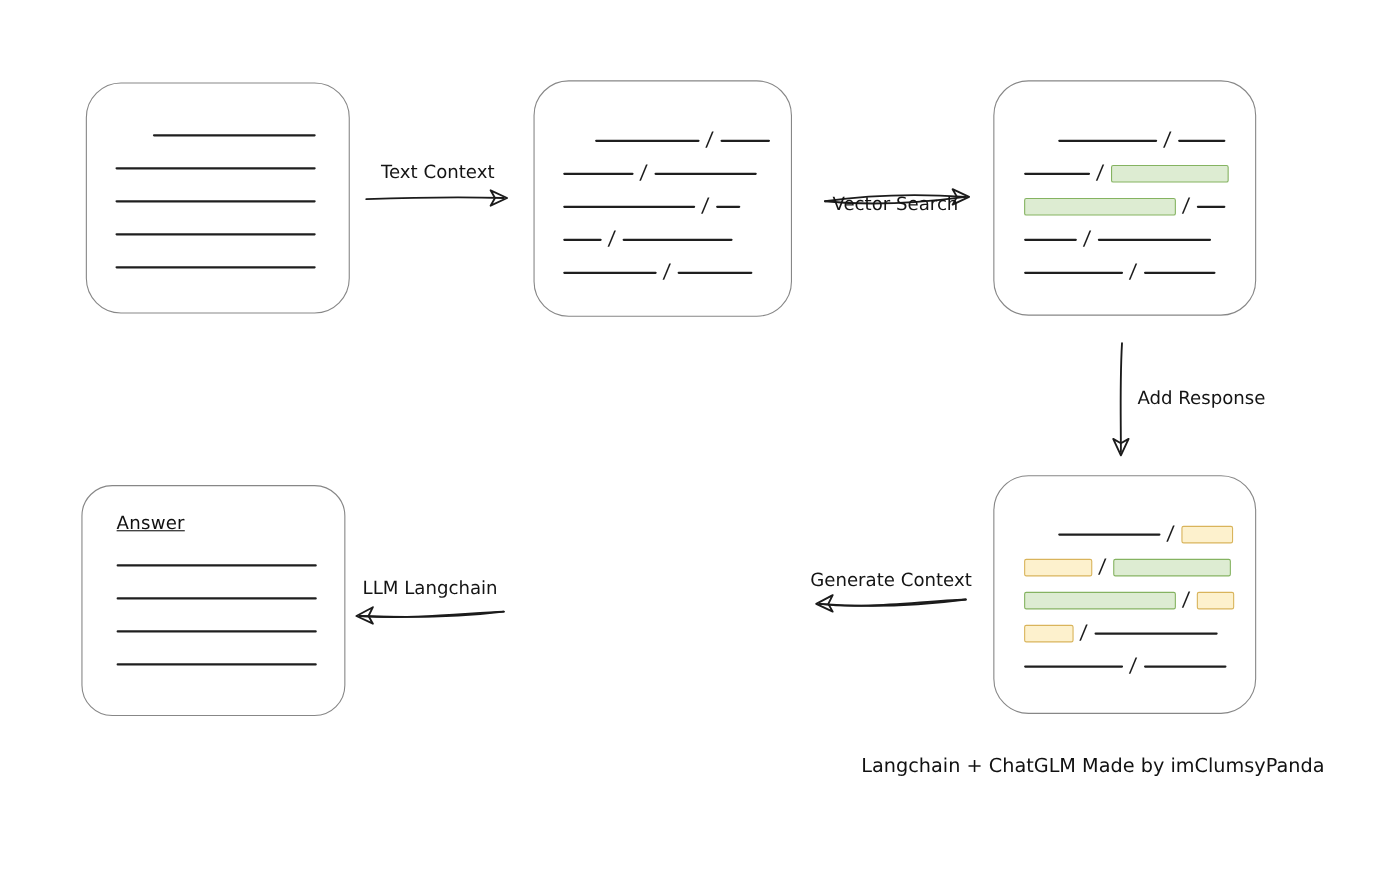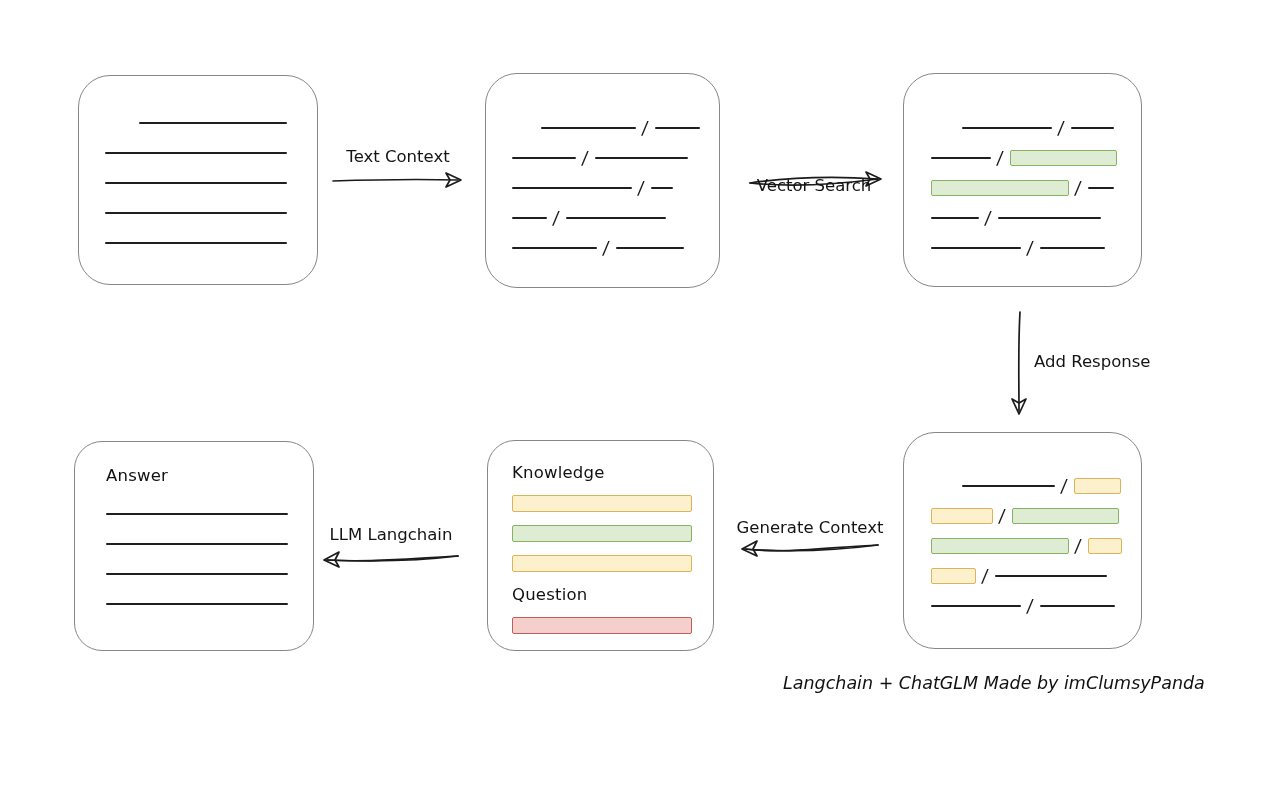--- a/index.html
+++ b/index.html
@@ -92,26 +92,25 @@
     font-size: 16.5px;
     font-weight: 500;
     color: #141414;
     white-space: nowrap;
     text-align: center;
   }
 
   .caption {
     position: absolute;
     left: 783px;
-    top: 673px;
+    top: 687px;
     font-size: 17.5px;
     font-weight: 500;
     color: #111111;
     white-space: nowrap;
-    font-style: italic;
   }
 </style>
 </head>
 <body>
 
 <div class="canvas">
 
   <svg class="arrows-layer" viewBox="0 0 1262 792">
     <g>
       <path d="M333,181 C378,179.5 420,179 458,180"></path>
@@ -247,36 +246,22 @@
           <div class="tline" style="width: 112px;"></div>
         </div>
         <div class="row">
           <div class="tline" style="width: 90px;"></div>
           <span class="slash">/</span>
           <div class="tline" style="width: 75px;"></div>
         </div>
       </div>
   </div>
 
-  <div class="box" style="left:487px; top:440px; width:227px; height:211px; border-radius:28px;">
-    <div style="padding:22px 21px 0 24px;">
-      <div class="box-heading" style="margin-bottom:13px;">Knowledge</div>
-      <div>
-          <div class="bar yellow"></div>
-          <div class="bar green"></div>
-          <div class="bar yellow"></div>
-        </div>
-      <div class="box-heading" style="margin:3px 0 13px 0;">Question</div>
-      <div>
-          <div class="bar red"></div>
-        </div>
-    </div>
-  </div>
-
-  <div class="box" style="left:74px; top:441px; width:240px; height:210px; border-radius:28px;">
+
+  <div class="box" style="left:74px; top:441px; width:240px; height:210px; border-radius:28px;text-decoration:underline;">
     <div style="padding:24px 27px 0 31px;">
       <div class="box-heading" style="margin-bottom:28px;">Answer</div>
       <div>
           <div class="answer-line" style="width: 182px;"></div>
           <div class="answer-line" style="width: 182px;"></div>
           <div class="answer-line" style="width: 182px;"></div>
           <div class="answer-line" style="width: 182px;"></div>
         </div>
     </div>
   </div>

